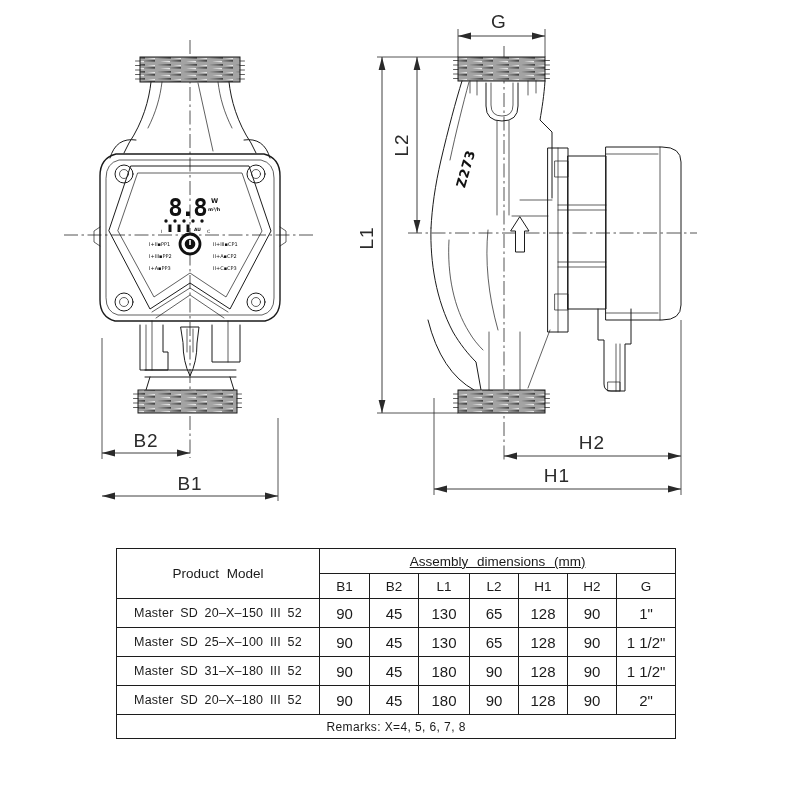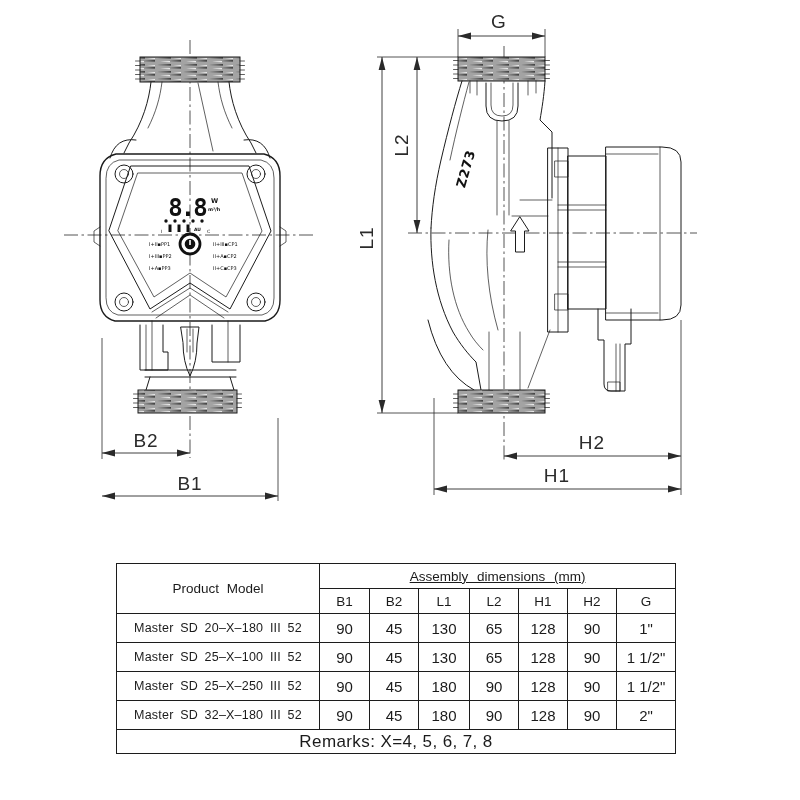--- a/index.html
+++ b/index.html
@@ -9,28 +9,28 @@
   .thick{stroke-width:1.4;}
   .thin{stroke-width:.7;}
   .fillw{fill:#fff;}
   .cl{stroke:#2a2a2a;stroke-width:.8;fill:none;stroke-dasharray:14 3.5 2.5 3.5;}
   .ext{stroke:#2a2a2a;stroke-width:.8;fill:none;}
   .dimln{stroke:#2a2a2a;stroke-width:.9;fill:none;marker-start:url(#arr);marker-end:url(#arr);}
   .dim{font-family:"Liberation Sans",sans-serif;font-size:19px;fill:#2b2b2b;letter-spacing:1px;}
   .seg{font-family:"DejaVu Sans Mono",monospace;font-weight:bold;font-size:24px;fill:#111;letter-spacing:-2px;}
   .tiny{font-family:"DejaVu Sans",sans-serif;fill:#111;}
   .cast{font-family:"DejaVu Sans",sans-serif;font-weight:bold;font-size:13px;fill:#111;letter-spacing:.5px;}
-  table.spec{border-collapse:collapse;table-layout:fixed;position:absolute;left:116px;top:563px;width:559px;border:1.5px solid #151515;}
+  table.spec{border-collapse:collapse;table-layout:fixed;position:absolute;left:116px;top:548px;width:559px;border:1.5px solid #151515;}
   table.spec td,table.spec th{border:1px solid #1c1c1c;font-weight:400;color:#1b1b1b;white-space:nowrap;overflow:hidden;text-align:center;padding:0 1px;}
   .h-assembly{font-size:13.5px;word-spacing:5px;height:24px;text-decoration:underline;}
   .h-model{font-size:13.5px;word-spacing:4px;}
   .h-col{font-size:13.5px;height:24px;}
   .c-model{font-size:12.5px;word-spacing:3px;letter-spacing:.2px;height:28px;}
   .c-val{font-size:15px;}
-  .c-remarks{font-size:17px;height:23px;letter-spacing:.4px;}
+  .c-remarks{font-size:12px;height:23px;letter-spacing:.4px;}
 </style>
 </head>
 <body>
 
 <svg width="800" height="558" viewBox="0 0 800 558">
   <defs>
     <marker id="arr" markerUnits="userSpaceOnUse" markerWidth="14" markerHeight="9" refX="13" refY="4" orient="auto-start-reverse">
       <path d="M13,4 L0,7.4 L0,0.6 Z" fill="#2a2a2a"></path>
     </marker>
     <pattern id="thr" width="26" height="7" patternUnits="userSpaceOnUse">
@@ -231,51 +231,51 @@
     <tr>
       <th class="h-col">B1</th>
       <th class="h-col">B2</th>
       <th class="h-col">L1</th>
       <th class="h-col">L2</th>
       <th class="h-col">H1</th>
       <th class="h-col">H2</th>
       <th class="h-col">G</th>
     </tr>
     <tr>
-      <td class="c-model">Master SD 20–X–180 III 52</td>
+      <td class="c-model">Master SD 20–X–150 III 52</td>
       <td class="c-val">90</td>
       <td class="c-val">45</td>
       <td class="c-val">130</td>
       <td class="c-val">65</td>
       <td class="c-val">128</td>
       <td class="c-val">90</td>
       <td class="c-val">1"</td>
     </tr>
     <tr>
       <td class="c-model">Master SD 25–X–100 III 52</td>
       <td class="c-val">90</td>
       <td class="c-val">45</td>
       <td class="c-val">130</td>
       <td class="c-val">65</td>
       <td class="c-val">128</td>
       <td class="c-val">90</td>
       <td class="c-val">1 1/2"</td>
     </tr>
     <tr>
-      <td class="c-model">Master SD 25–X–250 III 52</td>
+      <td class="c-model">Master SD 31–X–180 III 52</td>
       <td class="c-val">90</td>
       <td class="c-val">45</td>
       <td class="c-val">180</td>
       <td class="c-val">90</td>
       <td class="c-val">128</td>
       <td class="c-val">90</td>
       <td class="c-val">1 1/2"</td>
     </tr>
     <tr>
-      <td class="c-model">Master SD 32–X–180 III 52</td>
+      <td class="c-model">Master SD 20–X–180 III 52</td>
       <td class="c-val">90</td>
       <td class="c-val">45</td>
       <td class="c-val">180</td>
       <td class="c-val">90</td>
       <td class="c-val">128</td>
       <td class="c-val">90</td>
       <td class="c-val">2"</td>
     </tr>
     <tr>
       <td class="c-remarks" colspan="8">Remarks: X=4, 5, 6, 7, 8</td>

